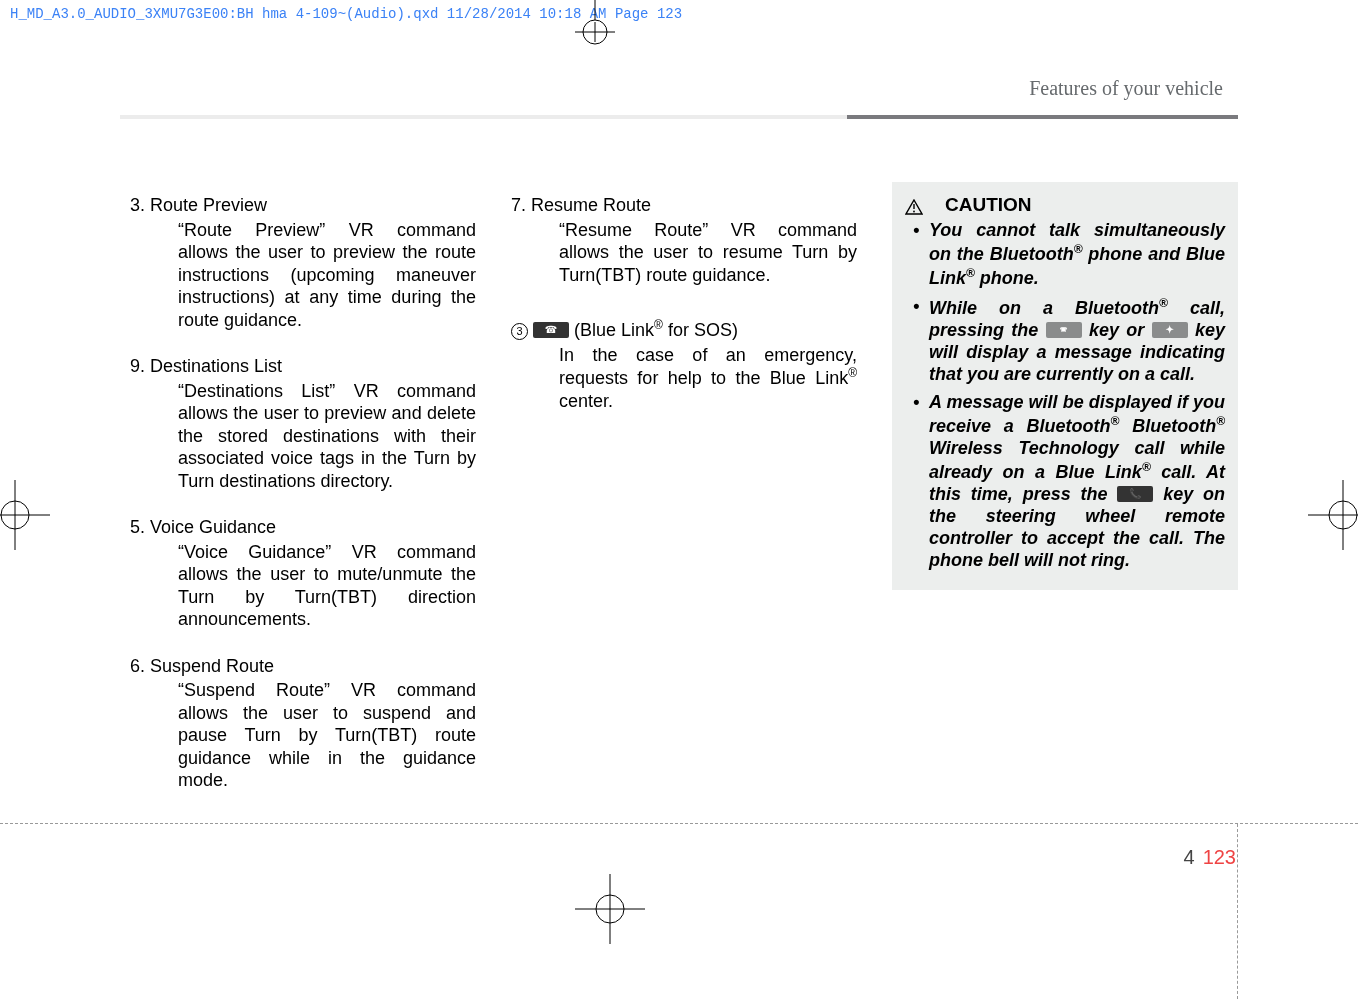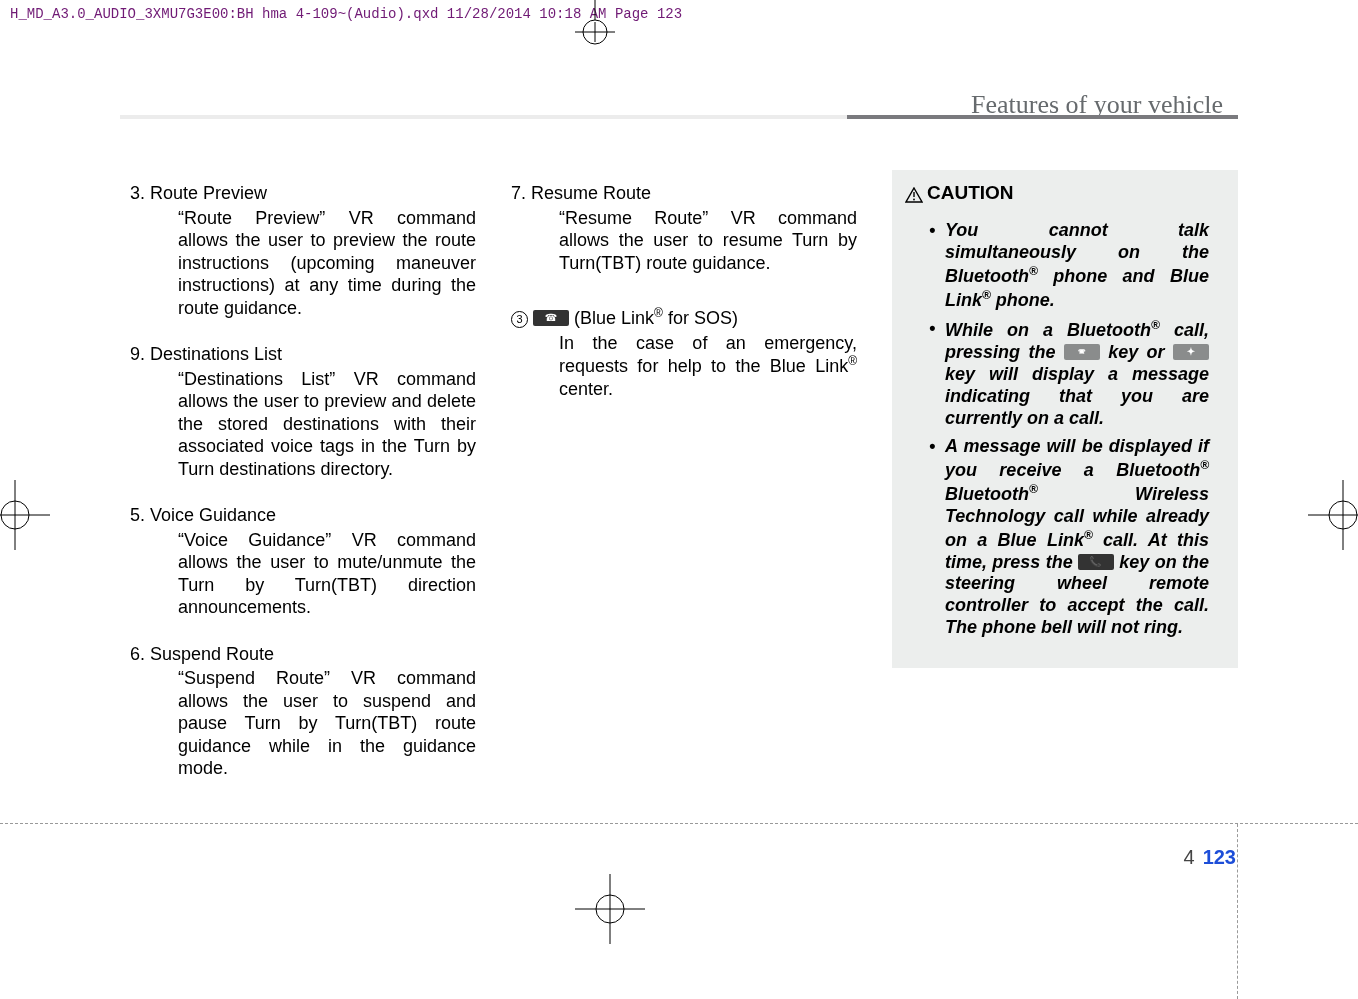--- a/index.html
+++ b/index.html
@@ -12,49 +12,49 @@
     height: 999px;
     position: relative;
     overflow: hidden;
   }
   .header-meta {
     position: absolute;
     top: 6px;
     left: 10px;
     font-family: "Courier New", monospace;
     font-size: 14px;
-    color: #701a75;
+    color: #3b82f6;
   }
   .page-marker {
     position: absolute;
     top: 0;
     left: 565px;
     width: 60px;
     height: 50px;
   }
   .page-marker svg { width: 60px; height:50px; }
   .section-line {
     position: absolute;
     top: 115px;
     left: 120px;
     right: 120px;
     height: 4px;
     background: linear-gradient(to right, #ececec 0%, #ececec 65%, #7a7a7e 65%, #7a7a7e 100%);
   }
   .section-title {
     position: absolute;
-    top: 90px;
+    top: 77px;
     right: 135px;
     font-family: Georgia, 'Times New Roman', serif;
-    font-size: 26px;
+    font-size: 20px;
     color: #666a6d;
   }
   .columns {
     position: absolute;
-    top: 170px;
+    top: 182px;
     left: 130px;
     right: 120px;
     display: flex;
     gap: 35px;
   }
   .col {
     flex: 1;
     font-size: 18px;
     line-height: 1.25;
   }
@@ -66,25 +66,25 @@
     border: 1px solid transparent;
     padding: 10px 12px 12px 12px;
     font-size: 18px;
     line-height: 1.22;
   }
   .caution-title {
     font-weight: bold;
     font-size: 19px;
     display:flex;
     align-items:center;
-    gap:4px;
+    gap:22px;
     margin-bottom:4px;
   }
   .caution-box ul {
-    margin: 16px;
+    margin: 0;
     padding-left: 14px;
     list-style: none;
   }
   .caution-box li {
     font-style: italic;
     font-weight: bold;
     text-align: justify;
     margin-bottom: 6px;
     position: relative;
     padding-left: 10px;
@@ -143,21 +143,21 @@
   .page-num {
     position:absolute;
     bottom: 130px;
     right: 122px;
     font-size: 20px;
     display:flex;
     align-items:center;
     gap:8px;
   }
   .page-num .chap { font-weight:normal; color:#444; }
-  .page-num .pg { color:#1d4ed8;font-weight:bold; }
+  .page-num .pg { color:#ef4444; }
   .warn-triangle {
     display:inline-block;
     width:18px; height:16px;
     vertical-align:middle;
   }
   .spacer { height:8px; }
 </style>
 </head>
 <body>
 

